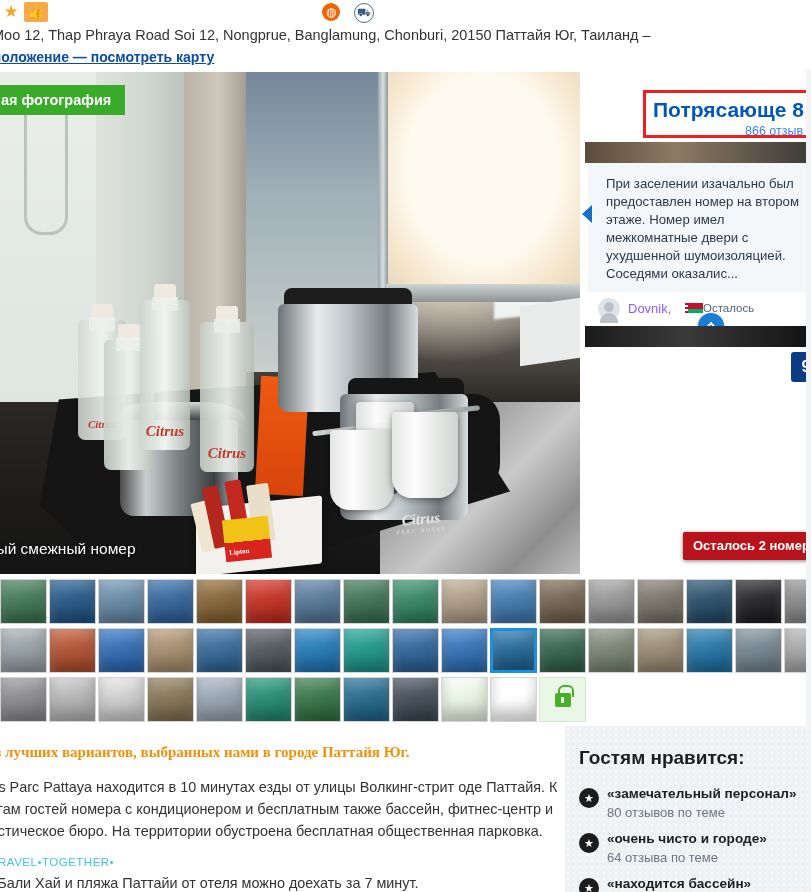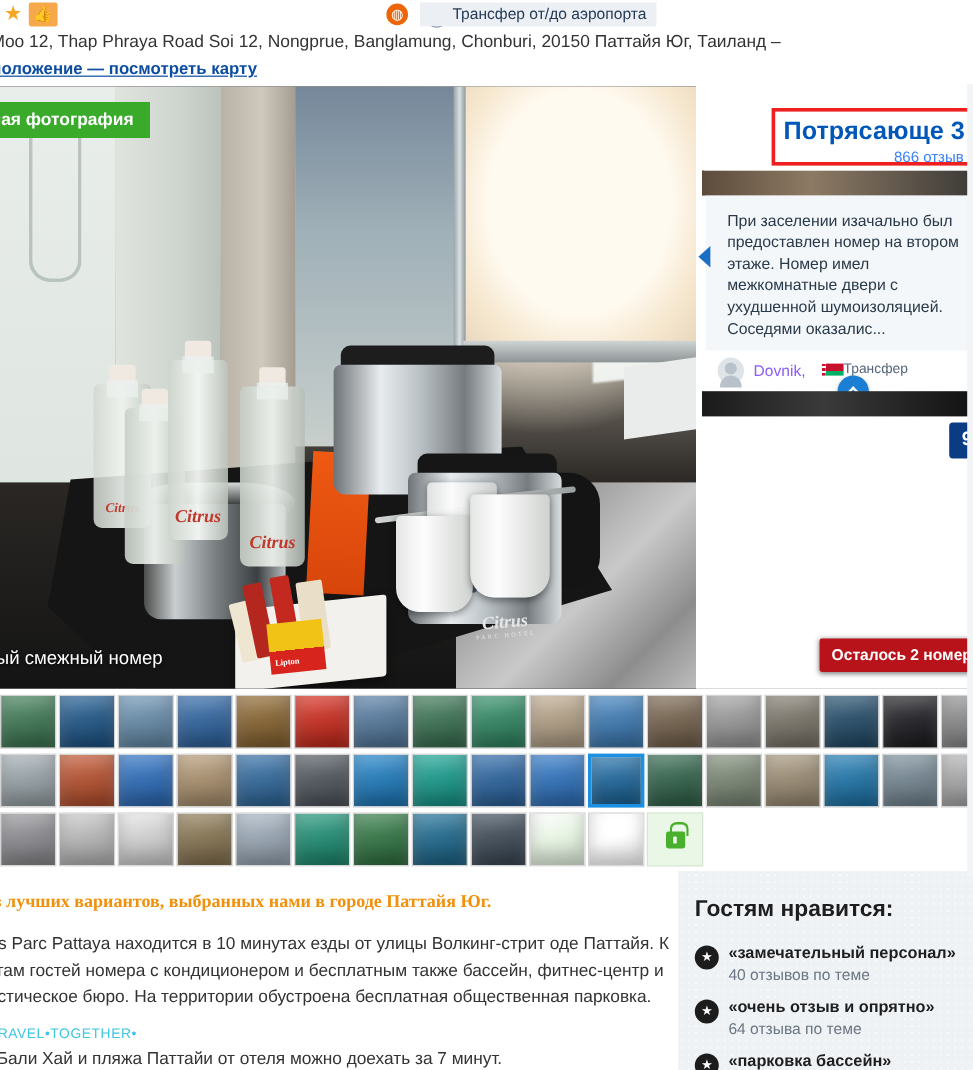--- a/index.html
+++ b/index.html
@@ -184,21 +184,20 @@
 </head>
 <body>
 
 <div class="page">
 
   <div class="topbar">
     <div class="star-ico">★</div>
     <div class="thumb-ico">👍</div>
     <div class="deal-globe">◍</div>
     <div class="transfer-ico">⛟</div>
-    <div class="transfer-chip">Трансфер от/до аэропорта</div>
   </div>
 
   <div class="address">Moo 12, Thap Phraya Road Soi 12, Nongprue, Banglamung, Chonburi, 20150 Паттайя Юг, Таиланд –</div>
   <div class="maplink">ное расположение — посмотреть карту</div>
 
   <div class="hero">
     <div class="hero-bg"></div>
     <div class="h-wall"></div>
     <div class="h-rail"></div>
     <div class="h-curtain"></div>
@@ -269,35 +268,35 @@
       <span>PARC HOTEL</span>
     </div>
   </div>
 
   <div class="main-photo-label">лавная фотография</div>
   <div class="room-caption">мейный смежный номер</div>
   <div class="rooms-left">Осталось 2 номера!</div>
 
   <div class="panel-strip"></div>
   <div class="score-card">
-    <div class="score-word">Потрясающе 3</div>
+    <div class="score-word">Потрясающе 8</div>
     <div class="score-count">866 отзыв</div>
   </div>
   <div class="redbox"></div>
 
   <div class="review-card">
     <div class="review-text">При заселении изачально был предоставлен номер на втором этаже. Номер имел межкомнатные двери с ухудшенной шумоизоляцией. Соседями оказалис...</div>
   </div>
   <div class="review-arrow"></div>
 
   <div class="reviewer">
     <div class="avatar"></div>
     <div class="reviewer-name">Dovnik,</div>
     <div class="flag"></div>
-    <div class="reviewer-country">Трансфер</div>
+    <div class="reviewer-country">Осталось</div>
   </div>
   <div class="collapse-btn"></div>
 
   <div class="panel-strip2"></div>
   <div class="staff-score">9</div>
 
   <div class="gal-topline"></div>
   <div class="gallery">
     <div class="grow r1">
         <div class="thumb" style="background: linear-gradient(160deg, rgb(104, 154, 123) 0%, rgb(74, 124, 93) 45%, rgb(48, 98, 67) 100%); box-shadow: rgba(0, 0, 0, 0.22) 0px -10px 14px inset, rgba(255, 255, 255, 0.18) 0px 8px 12px inset;"></div>
@@ -362,27 +361,27 @@
   <div class="watermark">•TRAVEL•TOGETHER•</div>
   <div class="desc-cut">рса Бали Хай и пляжа Паттайи от отеля можно доехать за 7 минут.</div>
 
   <div class="likes">
     <div class="likes-dots"></div>
     <div class="likes-title">Гостям нравится:</div>
 
     <div class="like-item li1">
       <div class="li-ico">★</div>
       <div class="li-text">«замечательный персонал»</div>
-      <div class="li-sub">40 отзывов по теме</div>
+      <div class="li-sub">80 отзывов по теме</div>
     </div>
     <div class="like-item li2">
       <div class="li-ico">★</div>
-      <div class="li-text">«очень отзыв и опрятно»</div>
+      <div class="li-text">«очень чисто и городе»</div>
       <div class="li-sub">64 отзыва по теме</div>
     </div>
     <div class="like-item li3">
       <div class="li-ico">★</div>
-      <div class="li-text">«парковка бассейн»</div>
+      <div class="li-text">«находится бассейн»</div>
     </div>
   </div>
 
   <div class="rightedge"></div>
 </div>
 
 </body></html>

